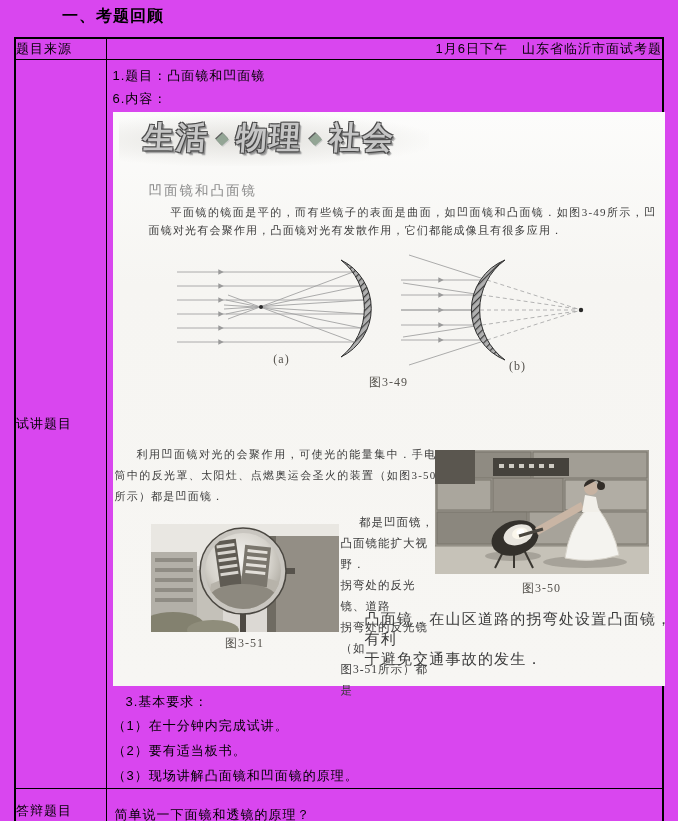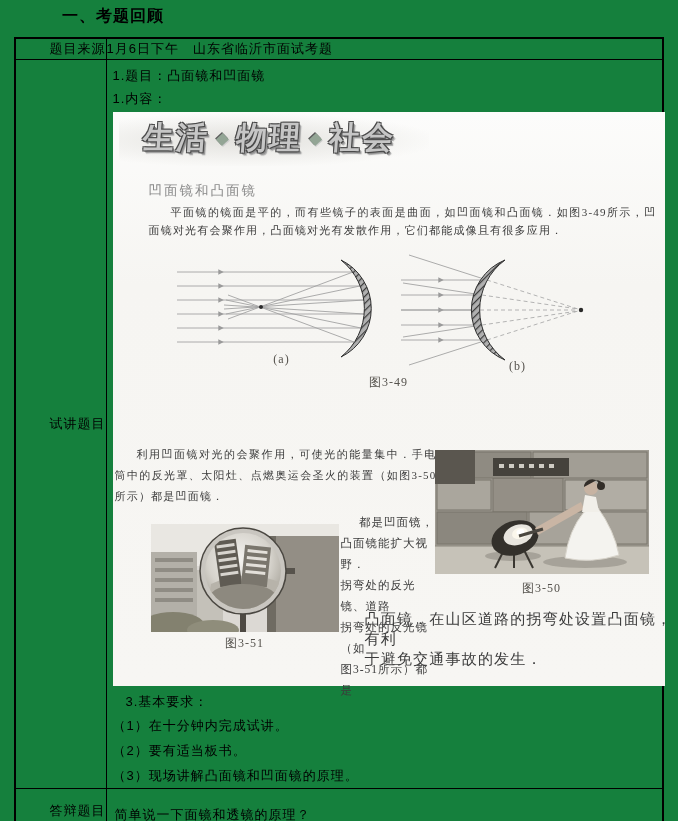--- a/index.html
+++ b/index.html
@@ -1,33 +1,33 @@
 <!DOCTYPE html>
 <html><head>
 <meta charset="utf-8">
 <style>
   * { margin:0; padding:0; box-sizing:border-box; }
   html,body { background:#fff; }
   .page {
-    position:relative; width:678px; height:821px; background:#15803d;
+    position:relative; width:678px; height:821px; background:#d946ef;
     font-family:"Liberation Sans", sans-serif; color:#000; overflow:hidden;
   }
   .section-title {
     position:absolute; left:62px; top:6px;
     font-size:16px; font-weight:bold; letter-spacing:1px;
   }
   table.exam {
     position:absolute; left:14px; top:37px; width:650px;
     border-collapse:collapse; table-layout:fixed;
     border:2px solid #000;
   }
   table.exam td { border:1px solid #000; font-size:13px; vertical-align:middle; }
-  td.rowlabel { width:91px; text-align:right; letter-spacing:1px; }
+  td.rowlabel { width:91px; text-align:left; letter-spacing:1px; }
   tr.r-source { height:21px; }
-  tr.r-source td.rowvalue { text-align:left; letter-spacing:1px; }
+  tr.r-source td.rowvalue { text-align:right; letter-spacing:1px; }
   tr.r-lecture { height:713px; }
   tr.r-defense { height:46px; }
   td.lecture-cell { vertical-align:top; padding:4px 6px 0 6px; }
   td.defense-cell { vertical-align:top; padding:8px 8px 0 8px; letter-spacing:1px; }
   .cell-line { line-height:23px; letter-spacing:1px; }
 
   
   .textbook {
     position:relative; width:552px; height:574px; margin:2px 0 0 0;
     background:linear-gradient(180deg,#fcfcfb 0%,#f6f5f2 30%,#f7f6f3 100%);
@@ -84,21 +84,21 @@
     <tbody>
         <tr class="r-source">
       <td class="rowlabel">题目来源</td>
       <td class="rowvalue">1月6日下午　山东省临沂市面试考题</td>
     </tr>
 
     <tr class="r-lecture">
       <td class="rowlabel">试讲题目</td>
       <td class="lecture-cell">
         <div class="cell-line">1.题目：凸面镜和凹面镜</div>
-        <div class="cell-line">1.内容：</div>
+        <div class="cell-line">6.内容：</div>
 
         <div class="textbook">
           <div class="masthead-smear"></div>
           <div class="masthead">
             <span class="word">生活</span>
             <span class="sep">◆</span>
             <span class="word">物理</span>
             <span class="sep">◆</span>
             <span class="word">社会</span>
           </div>

